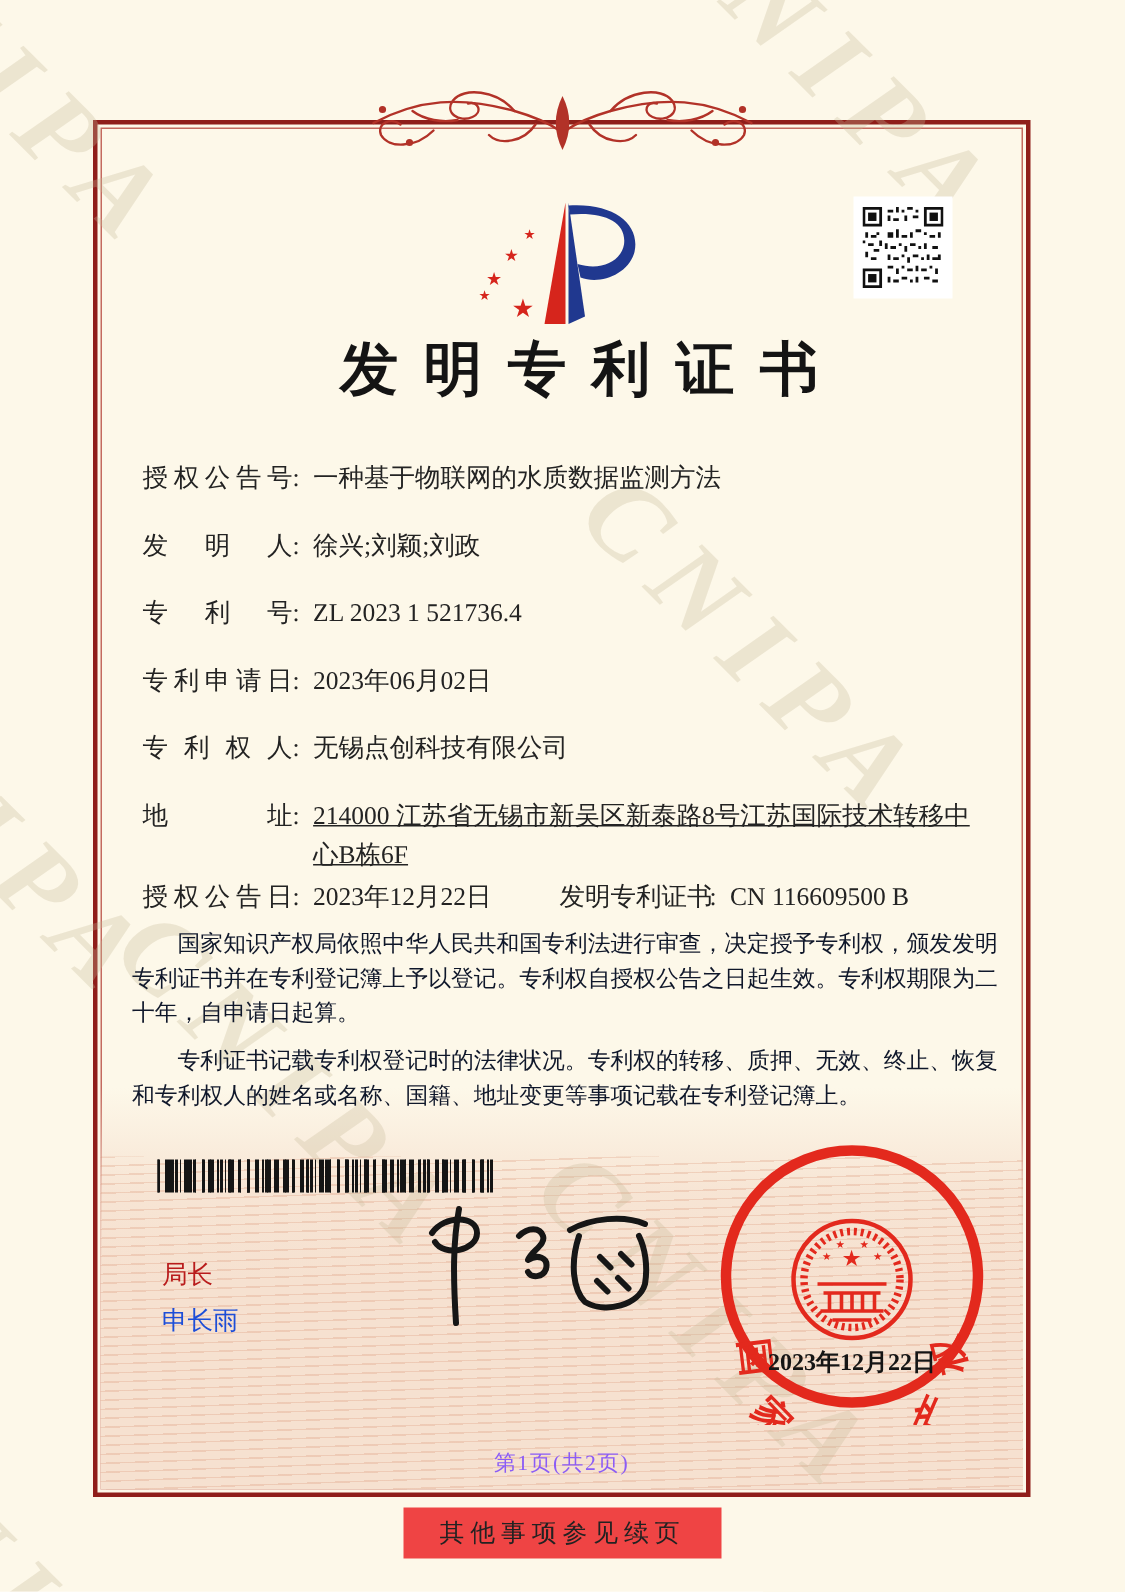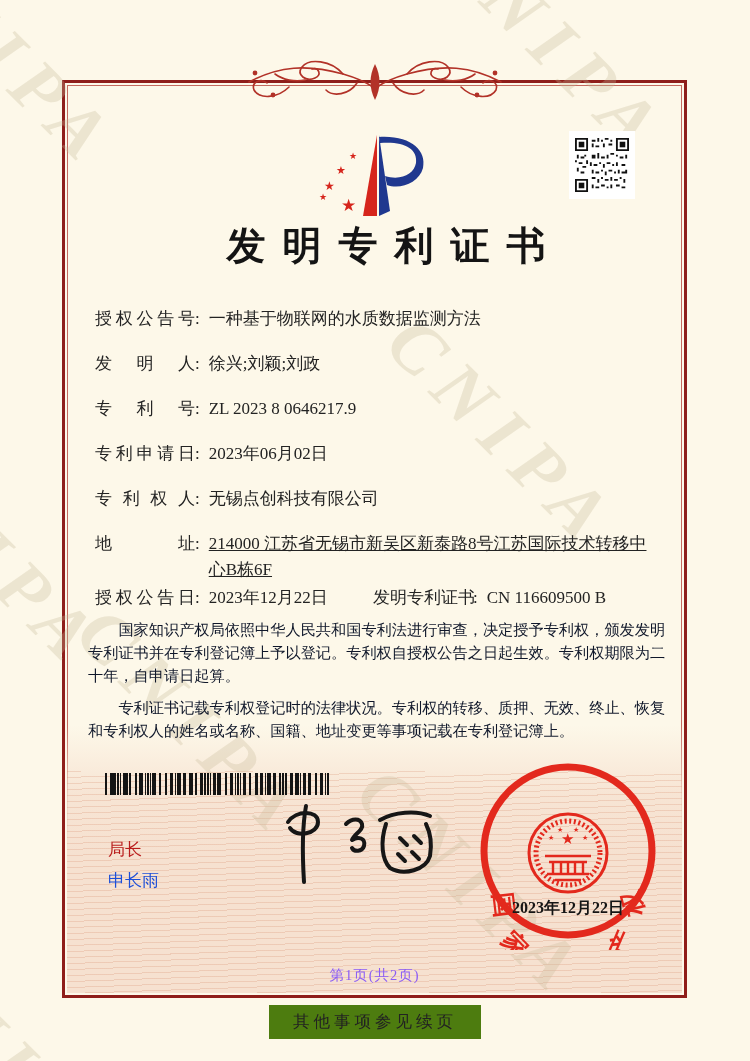--- a/index.html
+++ b/index.html
@@ -53,21 +53,21 @@
 
   .dir-title{position:absolute;left:108px;top:838px;font-size:17px;color:#b91c1c;font-family:"Liberation Sans","DejaVu Sans",sans-serif;}
   .dir-name{position:absolute;left:108px;top:869px;font-size:17px;color:#1d4ed8;font-family:"Liberation Sans","DejaVu Sans",sans-serif;}
   .sig{position:absolute;left:268px;top:798px;width:175px;height:95px;}
 
   .seal{position:absolute;left:473px;top:760px;width:190px;height:190px;z-index:4;}
 
   .page-info{position:absolute;left:62px;top:966px;width:625px;text-align:center;
              font-size:14.5px;color:#8b5cf6;letter-spacing:1px;}
   .note-box{position:absolute;left:50%;transform:translateX(-50%);top:1005px;
-            background:#4d7c0f;padding:6px 24px;font-size:16.5px;letter-spacing:4px;color:#222;
+            background:#ef4444;padding:6px 24px;font-size:16.5px;letter-spacing:4px;color:#222;
             white-space:nowrap;}
 </style>
 </head>
 <body>
 
 <div class="page">
 
   <span class="wm" style="left:-70px;top:-80px">CNIPA</span>
   <span class="wm" style="left:480px;top:-90px">CNIPA</span>
   <span class="wm" style="left:430px;top:300px">CNIPA</span>
@@ -136,21 +136,21 @@
     <div class="title">发明专利证书</div>
 
     <div class="rows">
       <div class="row">
         <span class="lab">授权公告号</span><span class="col">:</span><span class="val">一种基于物联网的水质数据监测方法</span>
       </div>
       <div class="row">
         <span class="lab">发明人</span><span class="col">:</span><span class="val">徐兴;刘颖;刘政</span>
       </div>
       <div class="row">
-        <span class="lab">专利号</span><span class="col">:</span><span class="val">ZL 2023 8 0646217.9</span>
+        <span class="lab">专利号</span><span class="col">:</span><span class="val">ZL 2023 1 521736.4</span>
       </div>
       <div class="row">
         <span class="lab">专利申请日</span><span class="col">:</span><span class="val">2023年06月02日</span>
       </div>
       <div class="row">
         <span class="lab">专利权人</span><span class="col">:</span><span class="val">无锡点创科技有限公司</span>
       </div>
       <div class="row addr">
         <span class="lab">地址</span><span class="col">:</span><span class="val">214000 江苏省无锡市新吴区新泰路8号江苏国际技术转移中心B栋6F</span>
       </div>

